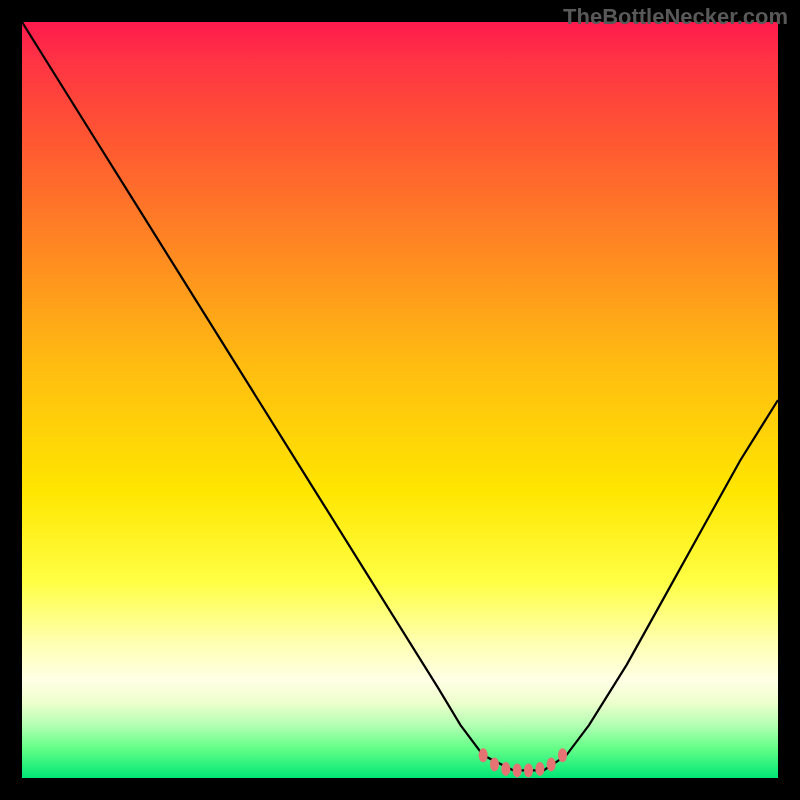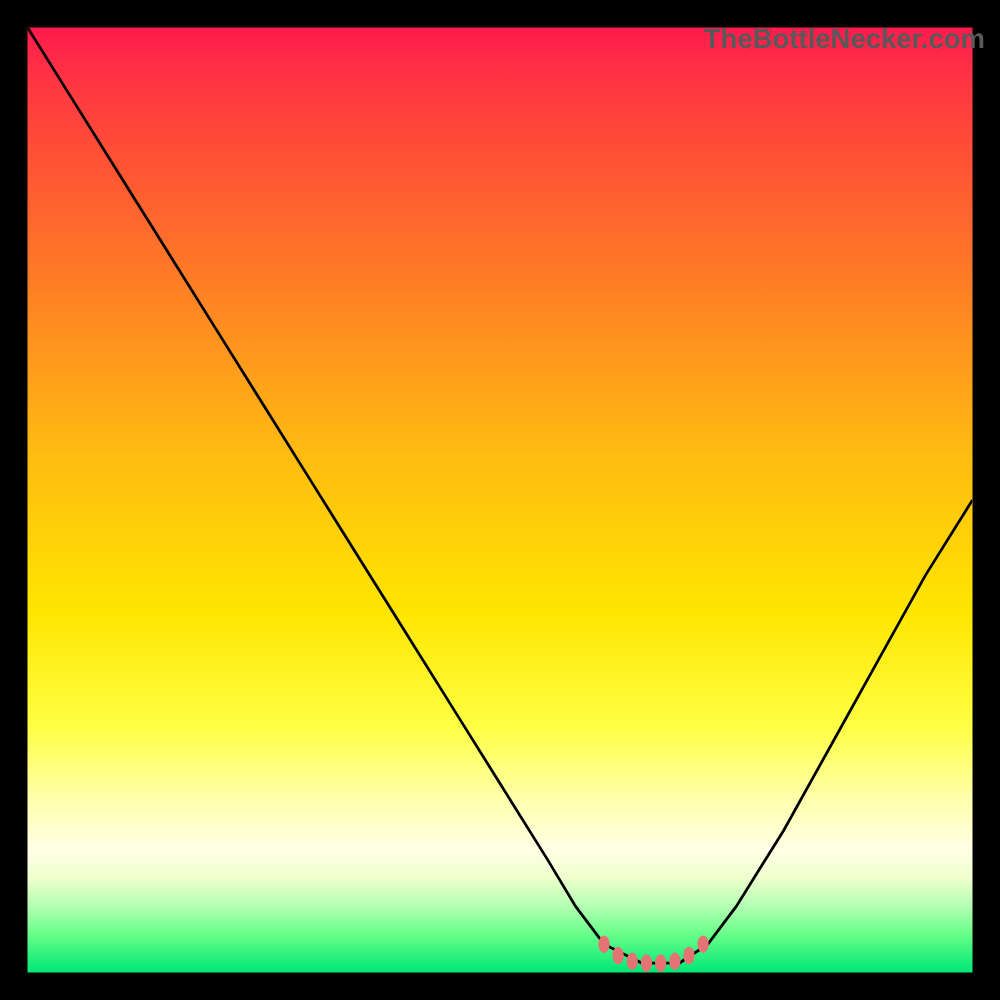--- a/index.html
+++ b/index.html
@@ -5,21 +5,21 @@
   * { margin: 0; padding: 0; box-sizing: border-box; }
   body {
     width: 800px;
     height: 800px;
     background: #000;
     position: relative;
     font-family: Arial, sans-serif;
   }
   .watermark {
     position: absolute;
-    top: 18px;
+    top: 4px;
     right: 12px;
     color: #595959;
     font-size: 22px;
     font-weight: bold;
     z-index: 10;
   }
   .plot-area {
     position: absolute;
     left: 22px;
     top: 22px;

